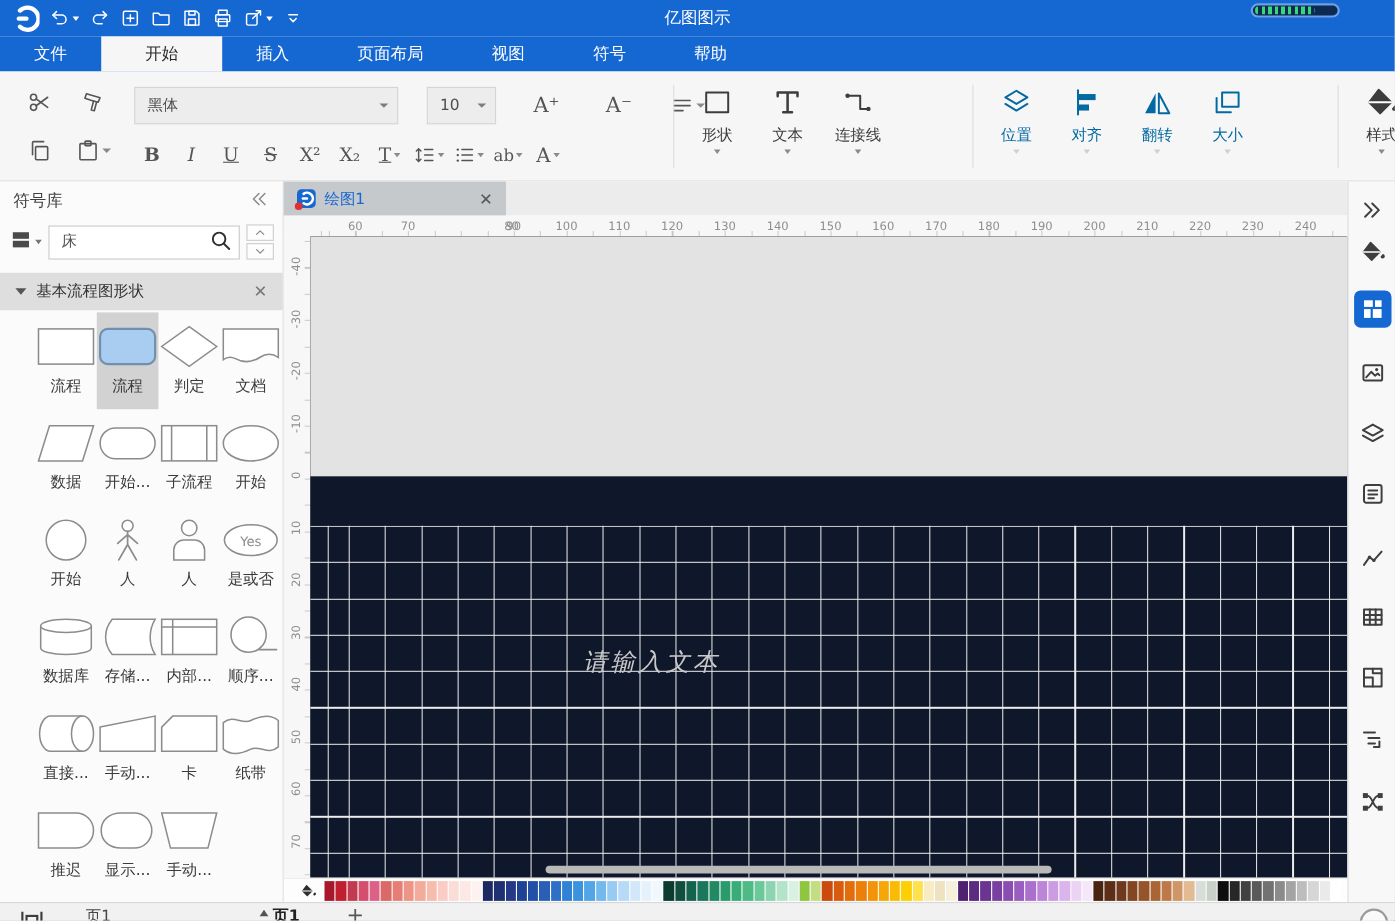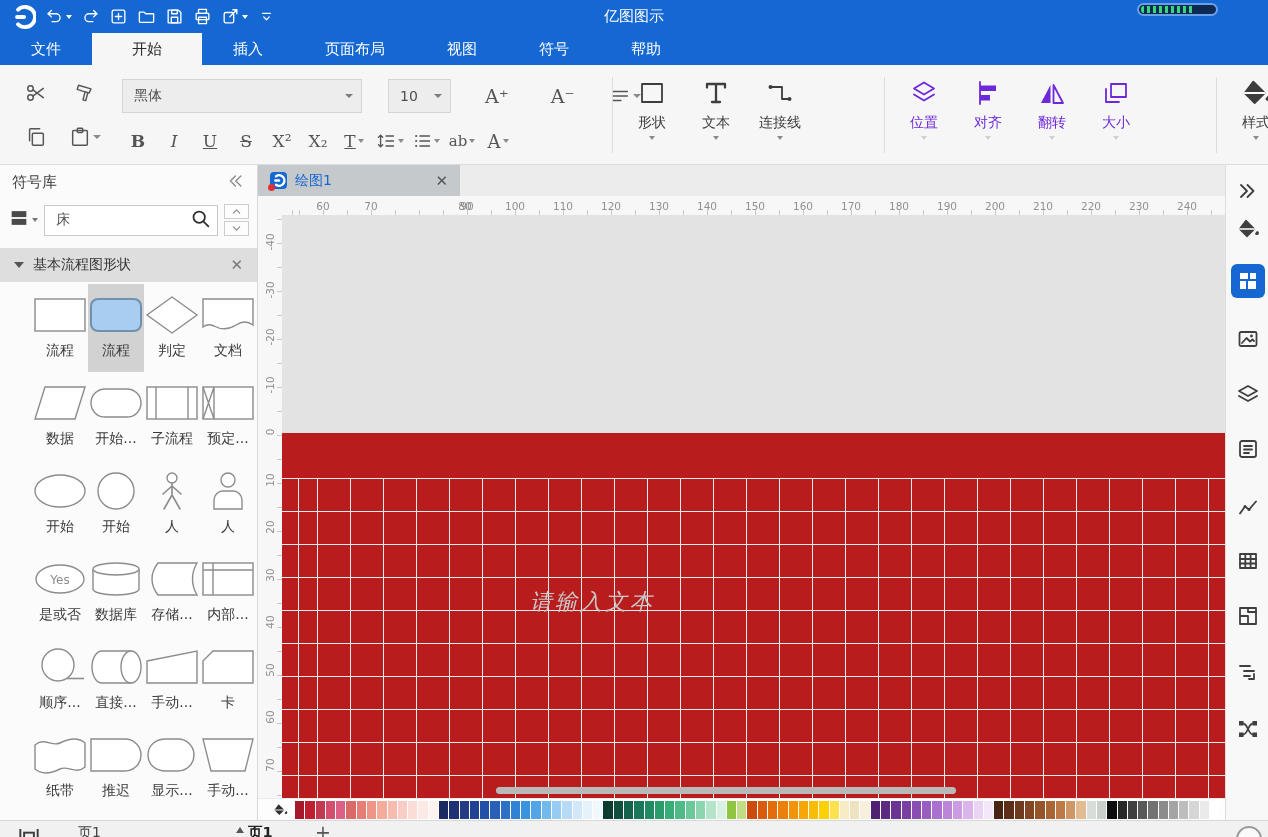--- a/index.html
+++ b/index.html
@@ -43,21 +43,21 @@
   .g-bold{font-weight:700;} .g-italic{font-style:italic;} .g-underline{text-decoration:underline;}
   .g-strikethrough{text-decoration:line-through;} .g-text-color{text-decoration:underline;}
   .g-character-spacing{font-size:15px;} .g-font-color{font-size:18px;}
   .vsep { position:absolute; top:12px; height:76px; width:1px; background:#dddddd; }
   .toolgrp { position:absolute; top:4px; display:flex; }
   .bigbtn { width:64px; height:94px; display:flex; flex-direction:column; align-items:center; padding-top:8px; cursor:pointer; color:#3d3d3d; }
   .bigbtn .bicon svg { width:32px; height:32px; stroke:currentColor; fill:none; stroke-width:1.8; stroke-linecap:round; stroke-linejoin:round; }
   .bigbtn .blabel { font-size:14px; margin-top:5px; white-space:nowrap; }
   .bigbtn .caret { margin-top:4px; border-top-color:#8a8a8a; border-left-width:3.5px; border-right-width:3.5px; }
   .bigbtn.active { background:#e6e6e8; }
-  .bigbtn.disabled { color:#6d28d9; cursor:default; }
+  .bigbtn.disabled { color:#0369a1; cursor:default; }
   .bigbtn.disabled .caret { border-top-color:#ced1d4; }
 
   
   .sidebar { position:absolute; left:0; top:165px; width:258px; height:655px; background:#fbfbfb; border-right:1px solid #d8d8d8; }
   .lib-header { height:35px; display:flex; align-items:center; padding:0 12px; font-size:15px; color:#3f3f3f; }
   .lib-header .collapse { margin-left:auto; color:#8a8a8a; cursor:pointer; }
   .lib-header .collapse svg{ width:20px; height:20px; stroke:currentColor; fill:none; stroke-width:1.6; stroke-linecap:round; stroke-linejoin:round;}
   .search-row { display:flex; align-items:center; gap:6px; margin:4px 8px 12px 8px; height:32px; }
   .drawer-btn { display:flex; align-items:center; gap:2px; color:#4a4a4a; cursor:pointer; }
   .drawer-btn svg { width:22px; height:22px; }
@@ -88,21 +88,21 @@
   .doctab .dclose { margin-left:auto; color:#555; font-size:15px; cursor:pointer; }
   .corner { position:absolute; left:0; top:31px; width:24px; height:19px; background:#f7f7f7; }
   .hruler { position:absolute; left:24px; top:31px; right:0; height:19px; background:#f7f7f7; }
   .hruler::after { content:''; position:absolute; left:0; right:0; bottom:0; height:5px;
     background:repeating-linear-gradient(90deg,#c9c9c9 0 1px,transparent 1px 24px); background-position:17px 0; }
   .hruler span { position:absolute; bottom:3px; transform:translateX(-50%); font-size:10.5px; color:#8f8f8f; }
   .vruler { position:absolute; left:0; top:50px; width:24px; bottom:22px; background:#f7f7f7; }
   .vruler::after { content:''; position:absolute; top:0; bottom:0; right:0; width:5px;
     background:repeating-linear-gradient(180deg,#c9c9c9 0 1px,transparent 1px 24px); background-position:0 4px; }
   .vruler span { position:absolute; left:0; width:24px; text-align:center; transform:rotate(-90deg); font-size:10.5px; color:#8f8f8f; }
-  .drawing { position:absolute; left:24px; top:50px; right:0; bottom:22px; background:#b91c1c; overflow:hidden; }
+  .drawing { position:absolute; left:24px; top:50px; right:0; bottom:22px; background:#0f172a; overflow:hidden; }
   .offpage { position:absolute; left:0; right:0; top:0; height:218px; background:#e3e3e4; }
   .grid { position:absolute; left:0; right:0; top:263px; bottom:0;
     background-image:repeating-linear-gradient(90deg,#ededee 0 1px,transparent 1px 33px),
                      repeating-linear-gradient(180deg,#ededee 0 1px,transparent 1px 33px);
     background-position:35px 0; }
   .placeholder { position:absolute; left:248px; top:372px; font-style:italic; font-size:22px; color:#c8c8c8; letter-spacing:3px; }
   .hscroll { position:absolute; left:214px; top:572px; width:460px; height:7px; background:#b9b9b9; border-radius:4px; cursor:pointer; }
   .palette-bar { position:absolute; left:0; right:0; bottom:0; height:22px; background:#fdfdfd; border-top:1px solid #ececec; display:flex; align-items:center; }
   .palette-bar .pbucket { margin:0 7px 0 14px; color:#2f2f2f; }
   .palette-bar .pbucket svg { width:16px; height:16px; display:block; }
@@ -492,27 +492,20 @@
             <rect x="3" y="8" width="50" height="28" rx="14" stroke="#8c8c8c" stroke-width="1.4" fill="#ffffff"></rect>
           </svg>
           <span class="slabel">开始...</span>
         </div>
         <div class="shape-cell">
           <svg viewBox="0 0 56 44">
             <rect x="3" y="6" width="50" height="32" stroke="#8c8c8c" stroke-width="1.4" fill="#ffffff"></rect>
             <path d="M12 6 V38 M44 6 V38" stroke="#8c8c8c" stroke-width="1.4" fill="none"></path>
           </svg>
           <span class="slabel">子流程</span>
-        </div>
-        <div class="shape-cell">
-          <svg viewBox="0 0 56 44">
-            <rect x="3" y="6" width="50" height="32" stroke="#8c8c8c" stroke-width="1.4" fill="#ffffff"></rect>
-            <path d="M14 6 V38 M3 6 L14 38 M14 6 L3 38" stroke="#8c8c8c" stroke-width="1.4" fill="none"></path>
-          </svg>
-          <span class="slabel">预定...</span>
         </div>
         <div class="shape-cell">
           <svg viewBox="0 0 56 44">
             <ellipse cx="28" cy="22" rx="25" ry="16" stroke="#8c8c8c" stroke-width="1.4" fill="#ffffff"></ellipse>
           </svg>
           <span class="slabel">开始</span>
         </div>
         <div class="shape-cell">
           <svg viewBox="0 0 56 44">
             <circle cx="28" cy="22" r="18" stroke="#8c8c8c" stroke-width="1.4" fill="#ffffff"></circle>

